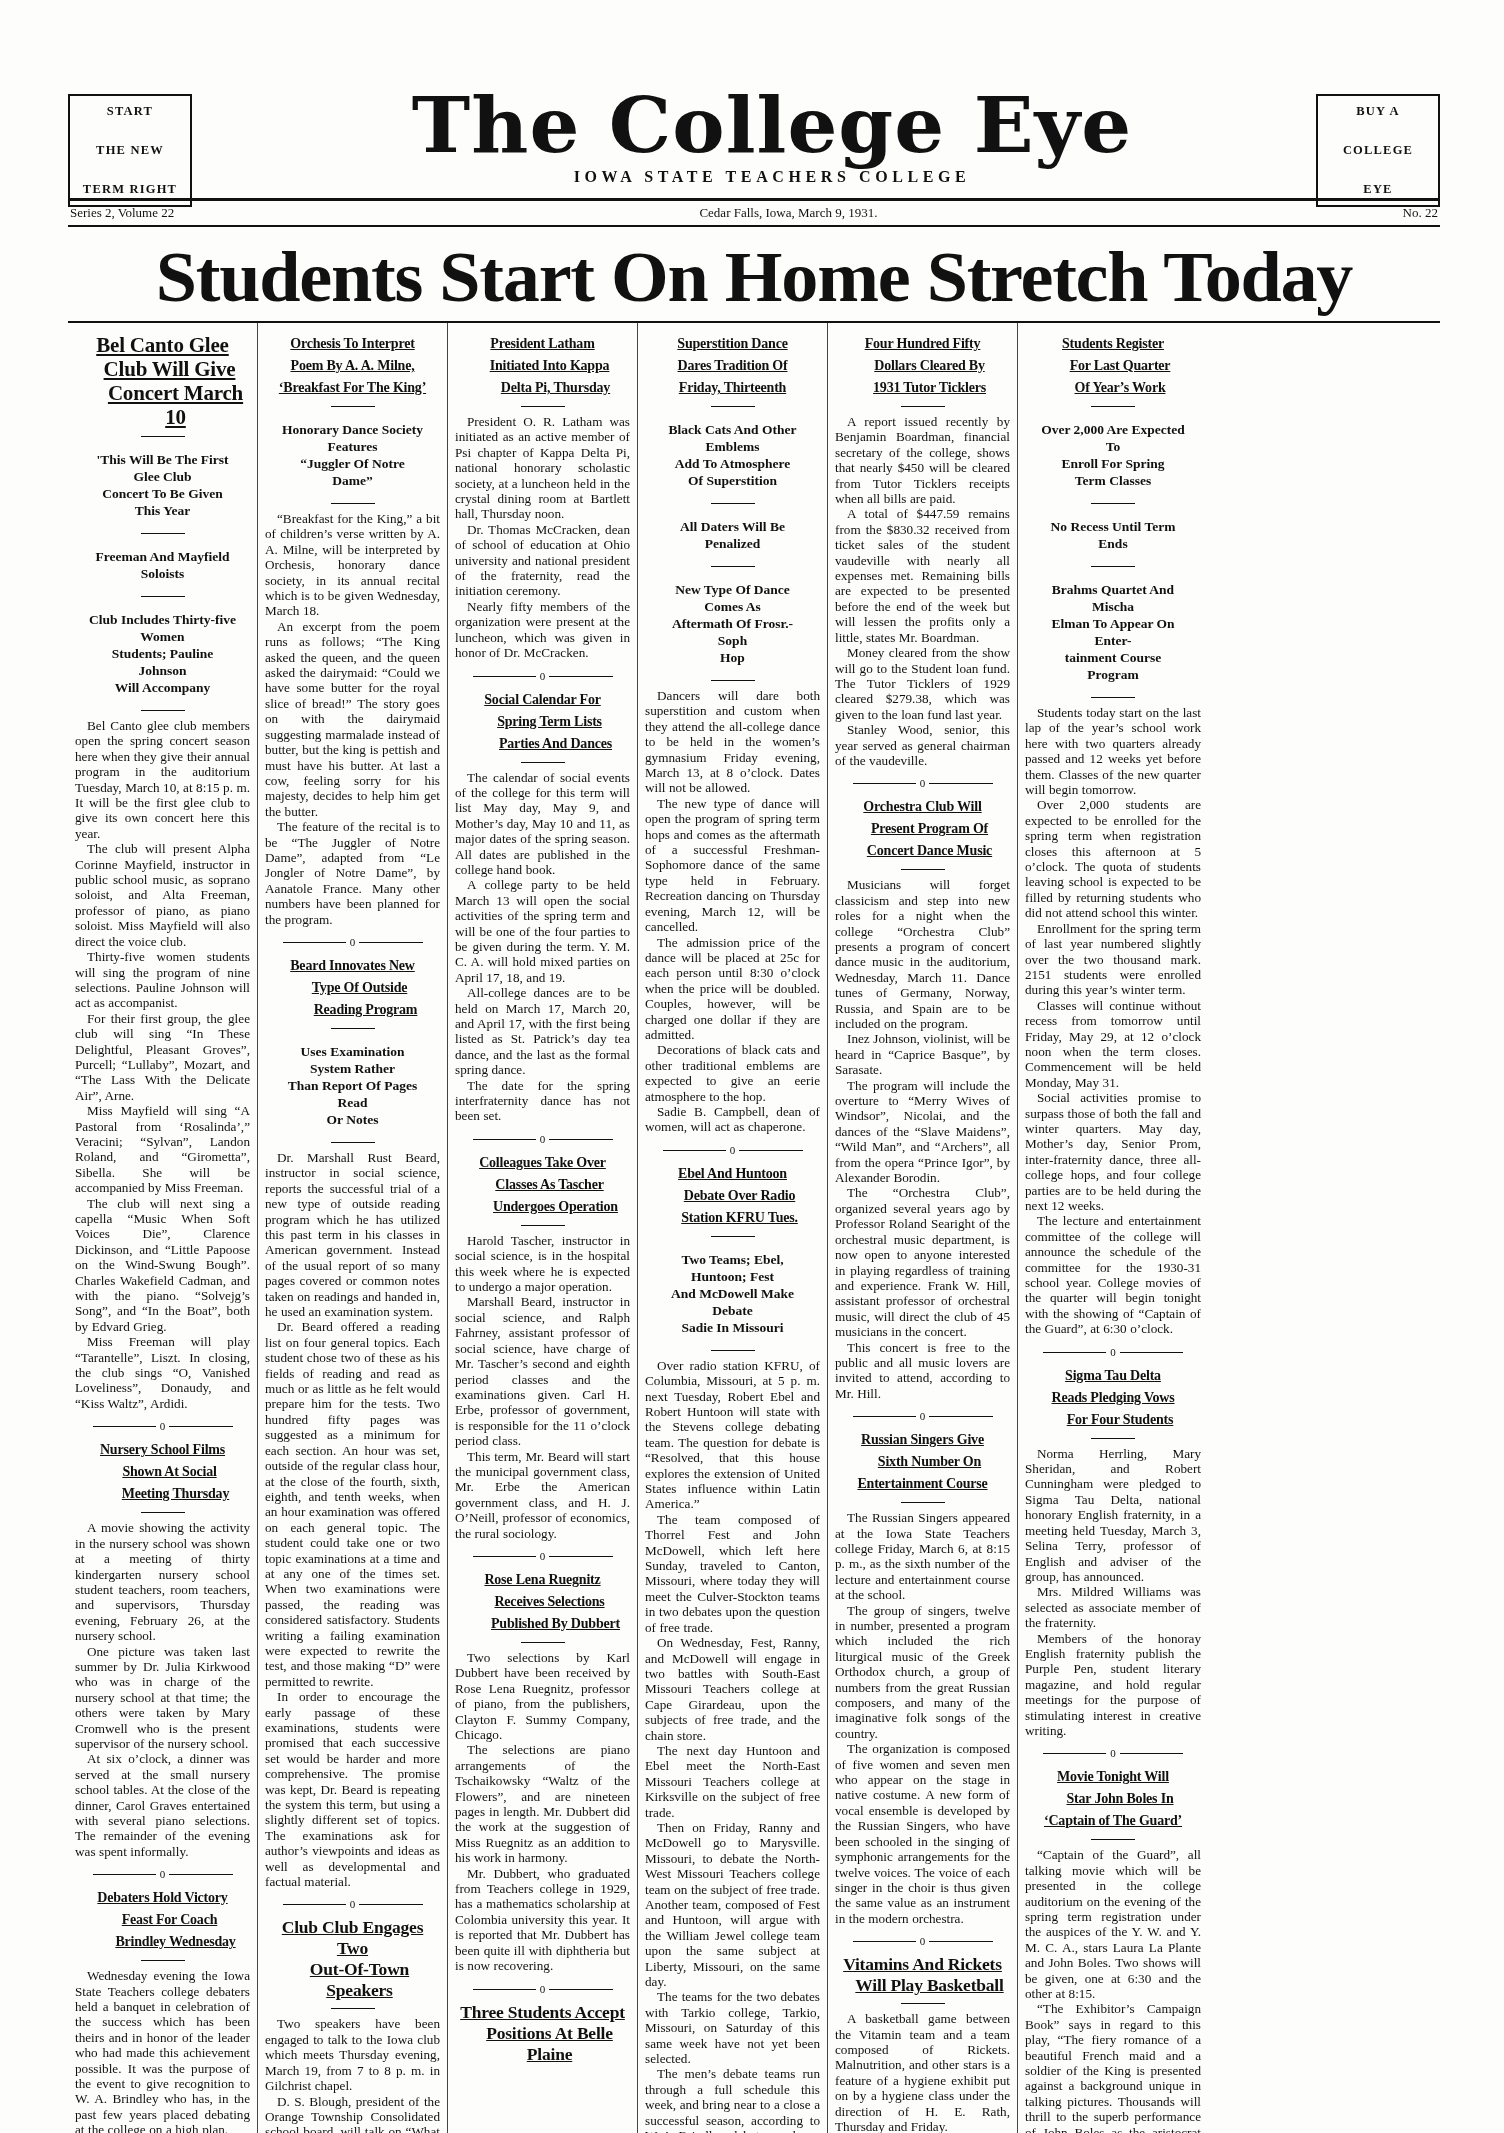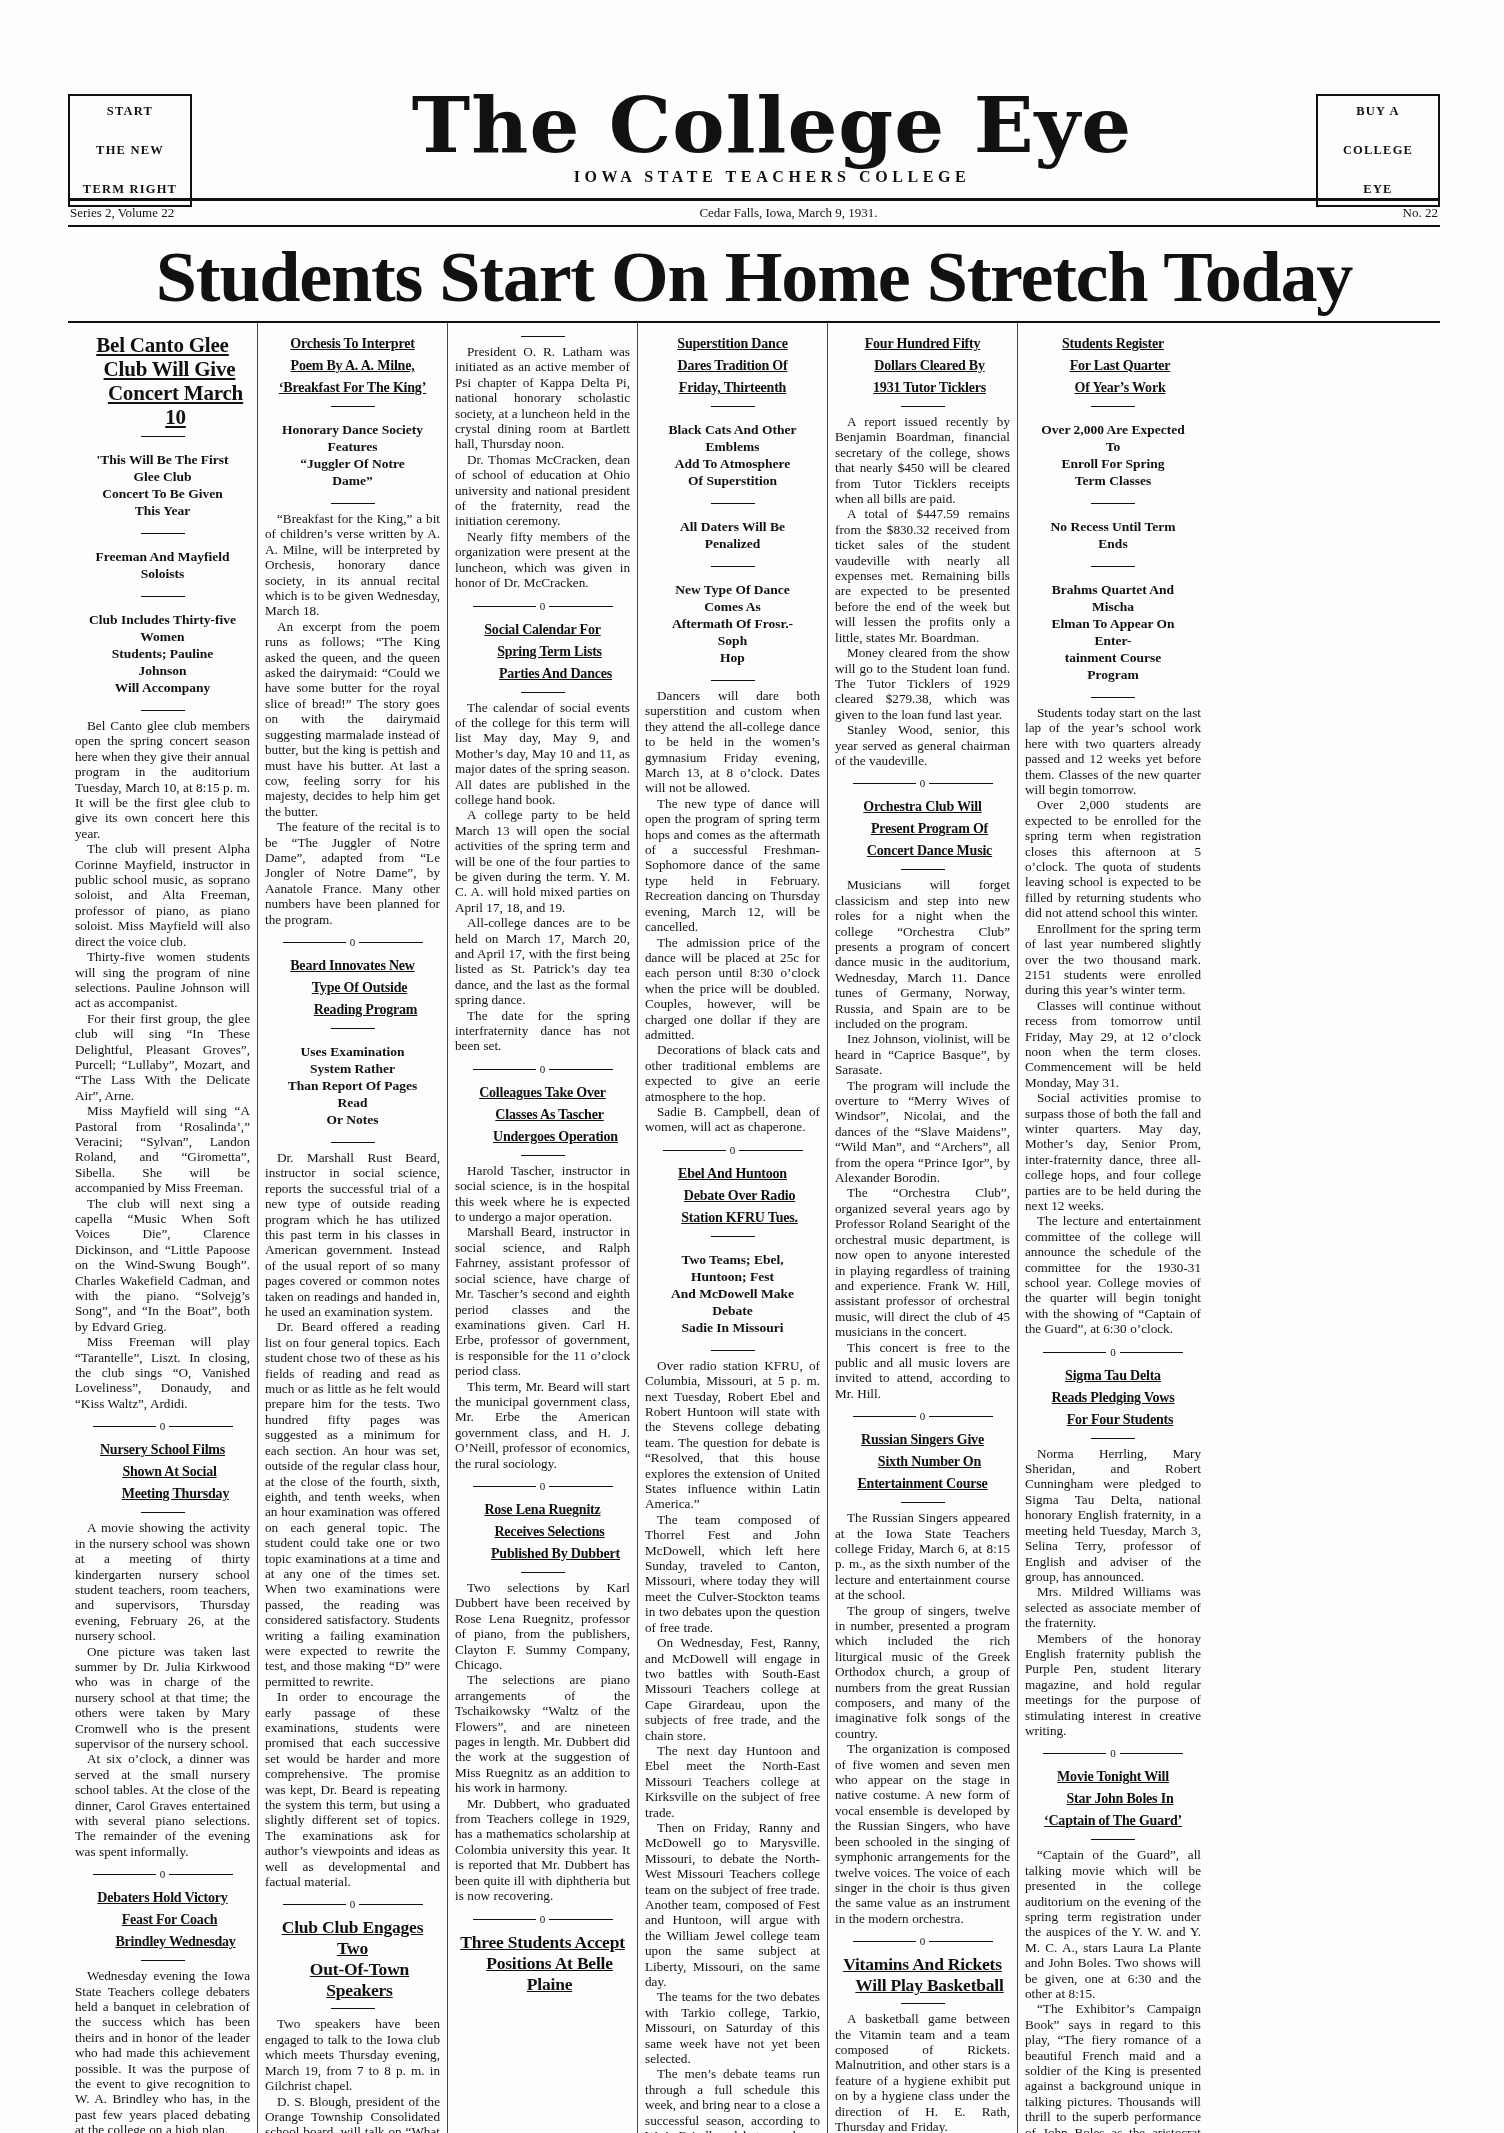--- a/index.html
+++ b/index.html
@@ -322,20 +322,25 @@
         <span class="l">Club Club Engages Two</span>
         <span class="l ind1">Out-Of-Town Speakers</span>
       </div>
       <div class="dash"></div>
       <p class="bt">Two speakers have been engaged to talk to the Iowa club which meets Thursday evening, March 19, from 7 to 8 p. m. in Gilchrist chapel.</p>
       <p class="bt">D. S. Blough, president of the Orange Township Consolidated school board, will talk on “What a School Board Expects of Its Teachers.”</p>
 
     </div>
 
     <div class="col">
+      <div class="hl sm">
+        <span class="l">President Latham</span>
+        <span class="l ind1">Initiated Into Kappa</span>
+        <span class="l ind2">Delta Pi, Thursday</span>
+      </div>
       <div class="dash"></div>
       <p class="bt">President O. R. Latham was initiated as an active member of Psi chapter of Kappa Delta Pi, national honorary scholastic society, at a luncheon held in the crystal dining room at Bartlett hall, Thursday noon.</p>
       <p class="bt">Dr. Thomas McCracken, dean of school of education at Ohio university and national president of the fraternity, read the initiation ceremony.</p>
       <p class="bt">Nearly fifty members of the organization were present at the luncheon, which was given in honor of Dr. McCracken.</p>
 
       <div class="jump"><span>0</span></div>
 
       <div class="hl sm">
         <span class="l">Social Calendar For</span>
         <span class="l ind1">Spring Term Lists</span>

